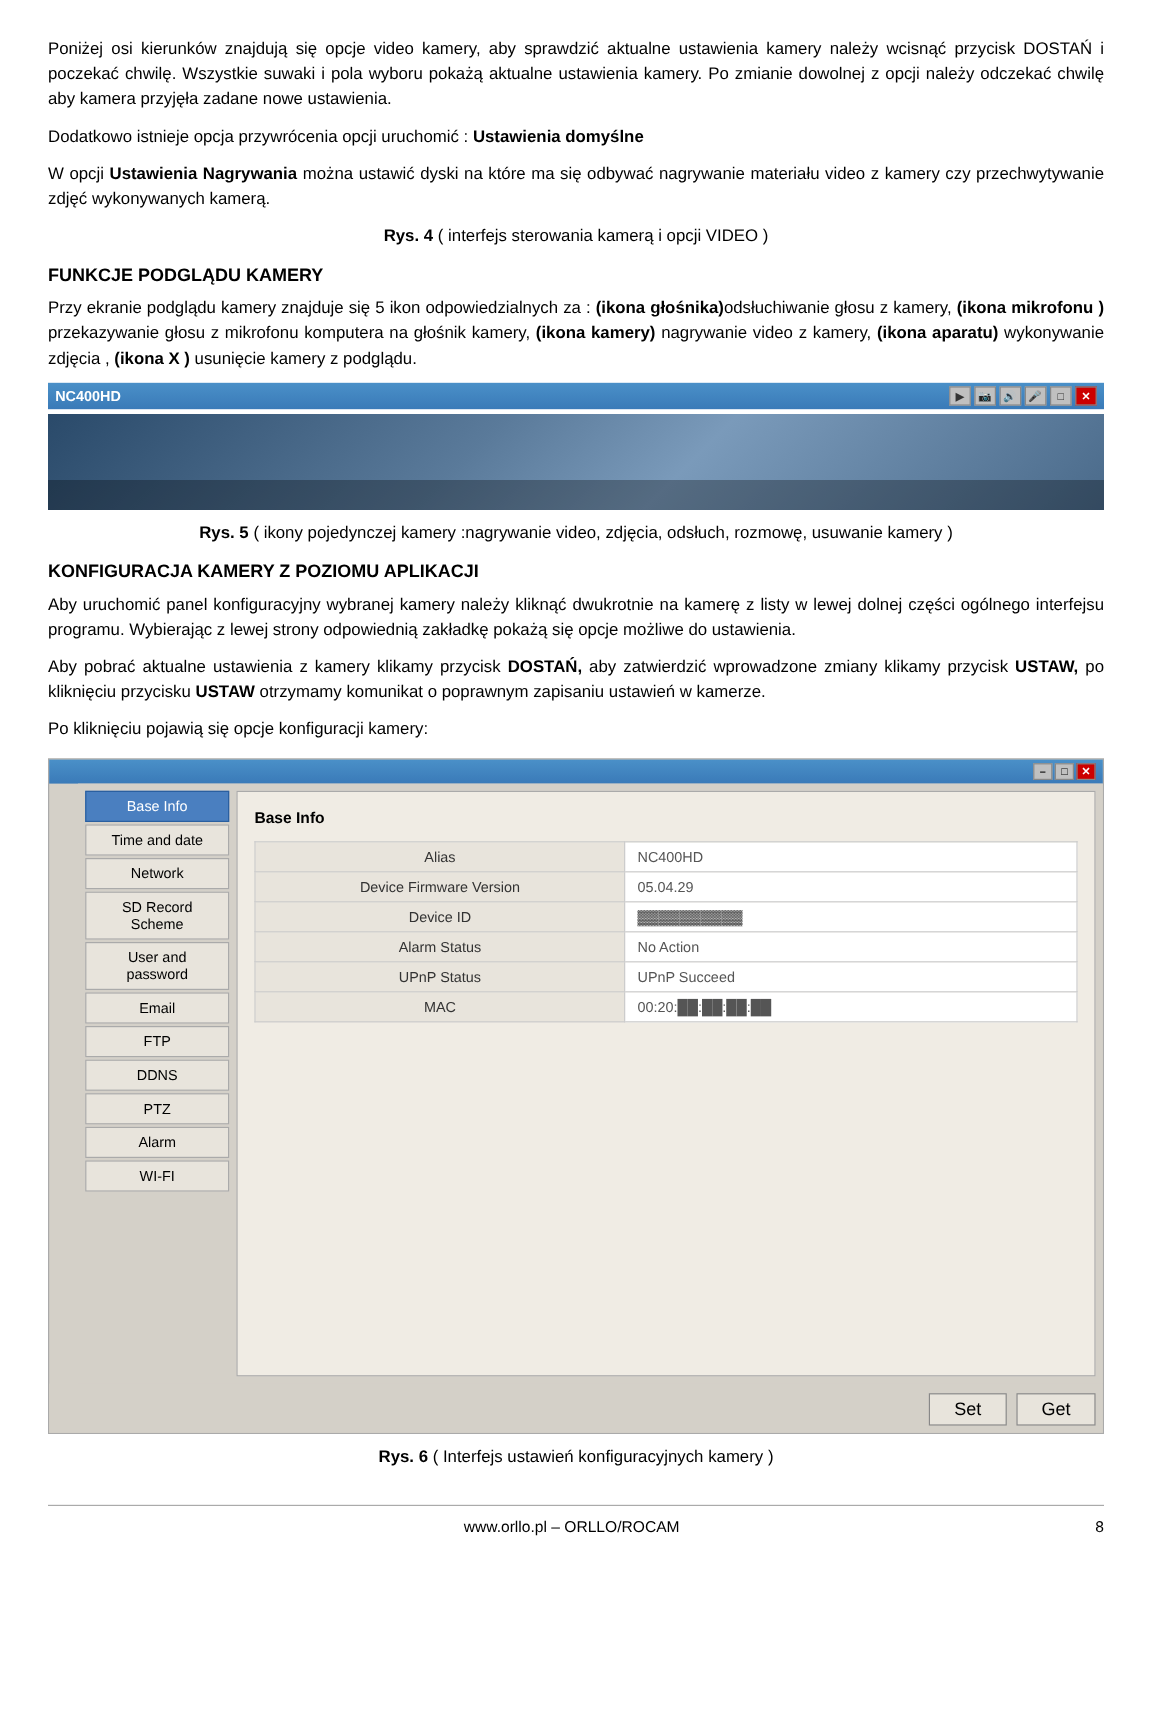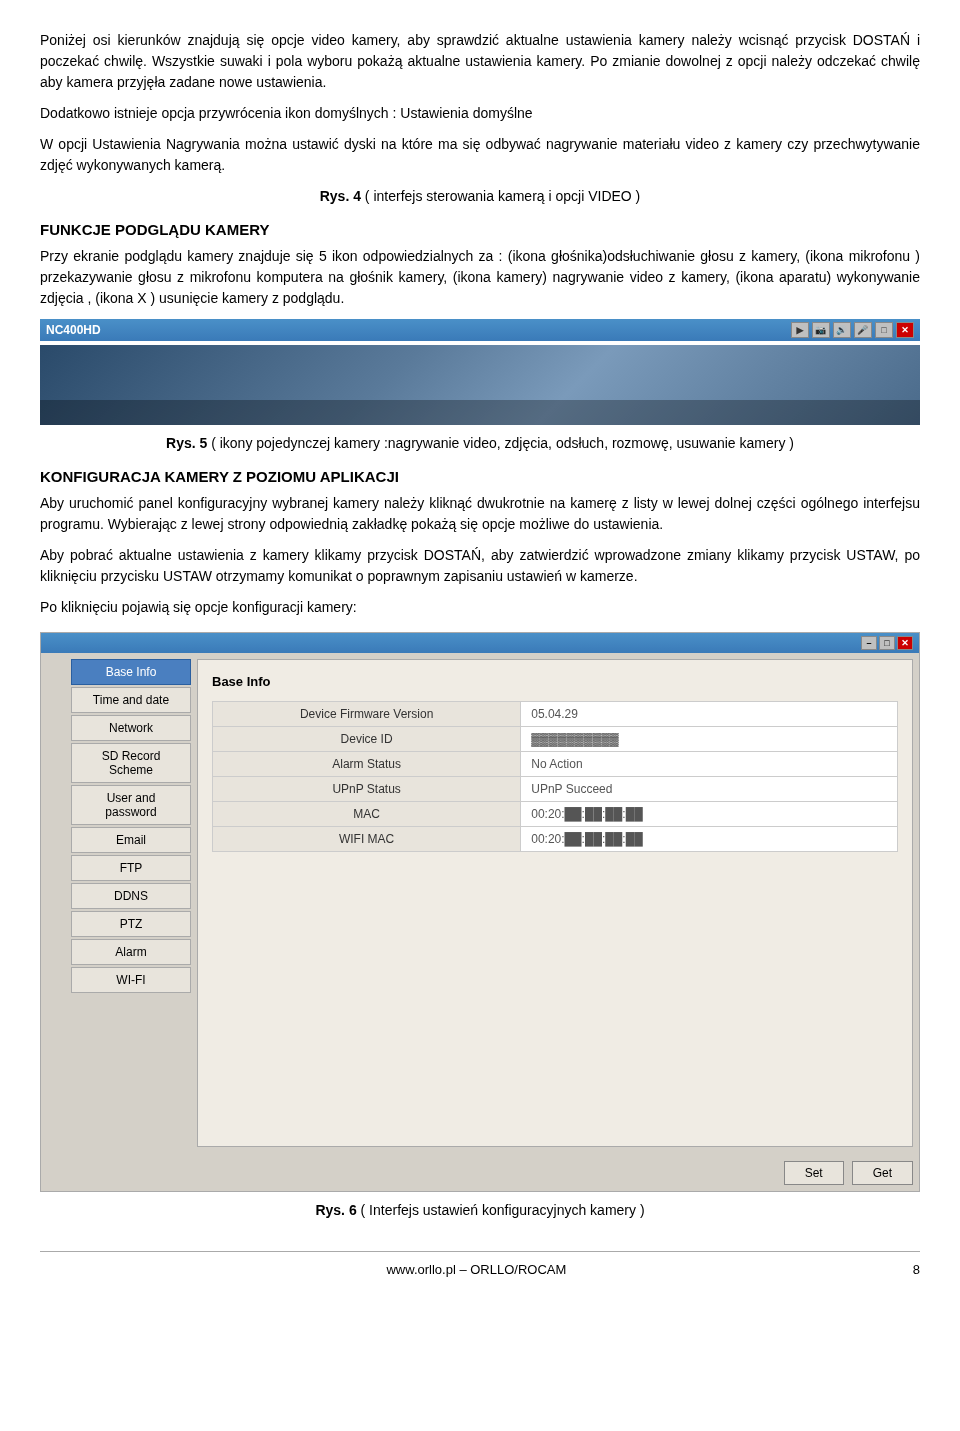--- a/index.html
+++ b/index.html
@@ -10,21 +10,21 @@
       color: #000;
       padding: 30px 40px;
       max-width: 960px;
       margin: 0 auto;
     }
     p {
       margin-bottom: 10px;
       line-height: 1.5;
       text-align: justify;
     }
-    .bold { font-weight: normal; }
+    .bold { font-weight: bold; }
     .section-heading {
       font-weight: bold;
       font-size: 15px;
       margin: 14px 0 8px 0;
     }
     .rys-caption {
       text-align: center;
       font-size: 14px;
       margin: 8px 0 14px 0;
     }
@@ -126,21 +126,21 @@
     }
     .panel-footer {
       display: flex;
       justify-content: flex-end;
       gap: 8px;
       padding: 8px 6px 6px 6px;
       background: #d4d0c8;
     }
     .panel-btn {
       padding: 4px 20px;
-      font-size: 12px;
+      font-size: 15px;
       background: #e8e4dc;
       border: 1px solid #888;
       cursor: pointer;
     }
 
     
     .nc400hd-bar {
       background: linear-gradient(to bottom, #4a90c8 0%, #3a7ab8 100%);
       color: #fff;
       text-align: center;
@@ -195,21 +195,21 @@
       padding-top: 10px;
     }
     .footer-line .bold { font-weight: normal; }
   </style>
 </head>
 <body>
 
 <p>Poniżej osi kierunków znajdują się opcje video kamery, aby sprawdzić aktualne ustawienia kamery należy wcisnąć przycisk DOSTAŃ i poczekać chwilę. Wszystkie suwaki i pola wyboru pokażą aktualne ustawienia kamery. Po zmianie dowolnej z opcji należy odczekać chwilę aby kamera przyjęła zadane nowe ustawienia.</p>
 
 <p>
-  <span>Dodatkowo istnieje opcja przywrócenia ikon domyślnych : </span><span class="bold">Ustawienia domyślne</span>
+  <span>Dodatkowo istnieje opcja przywrócenia opcji uruchomić : </span><span class="bold">Ustawienia domyślne</span>
 </p>
 
 <p>
   <span>W opcji </span><span class="bold">Ustawienia Nagrywania</span><span> można ustawić dyski na które ma się odbywać nagrywanie materiału video z kamery czy przechwytywanie zdjęć wykonywanych kamerą.</span>
 </p>
 
 <p class="rys-caption">
   <span class="bold">Rys. 4</span><span> ( interfejs sterowania kamerą i opcji VIDEO )</span>
 </p>
 
@@ -269,42 +269,42 @@
         <div class="nav-item">DDNS</div>
         <div class="nav-item">PTZ</div>
         <div class="nav-item">Alarm</div>
         <div class="nav-item">WI-FI</div>
       </div>
 
     <div class="main-content">
       <div class="content-title">Base Info</div>
       <table class="info-table">
         <tbody id="info-table-body">
+        <tr>
+              <td>Alias</td>
+              <td>NC400HD</td>
+            </tr>
             <tr>
               <td>Device Firmware Version</td>
               <td>05.04.29</td>
             </tr>
             <tr>
               <td>Device ID</td>
               <td>▓▓▓▓▓▓▓▓▓▓</td>
             </tr>
             <tr>
               <td>Alarm Status</td>
               <td>No Action</td>
             </tr>
             <tr>
               <td>UPnP Status</td>
               <td>UPnP Succeed</td>
             </tr>
             <tr>
               <td>MAC</td>
-              <td>00:20:██:██:██:██</td>
-            </tr>
-            <tr>
-              <td>WIFI MAC</td>
               <td>00:20:██:██:██:██</td>
             </tr>
           </tbody>
       </table>
     </div>
   </div>
 
   <div class="panel-footer">
     <button class="panel-btn">Set</button>
     <button class="panel-btn">Get</button>

